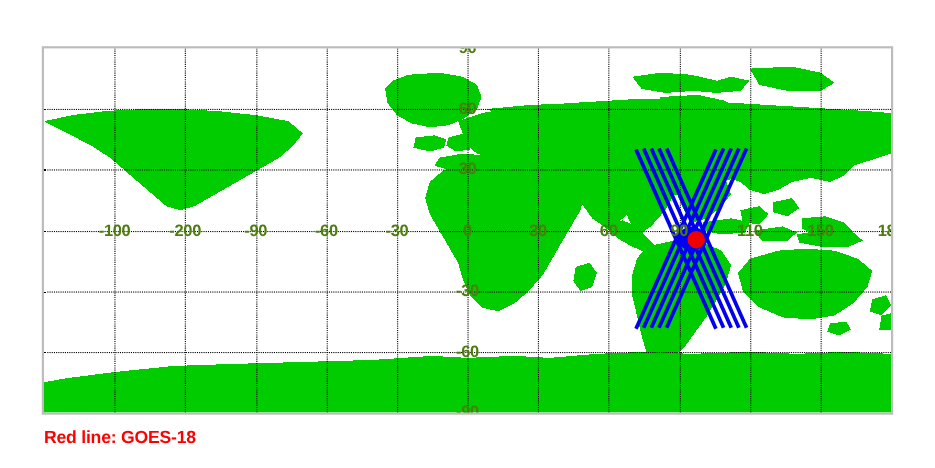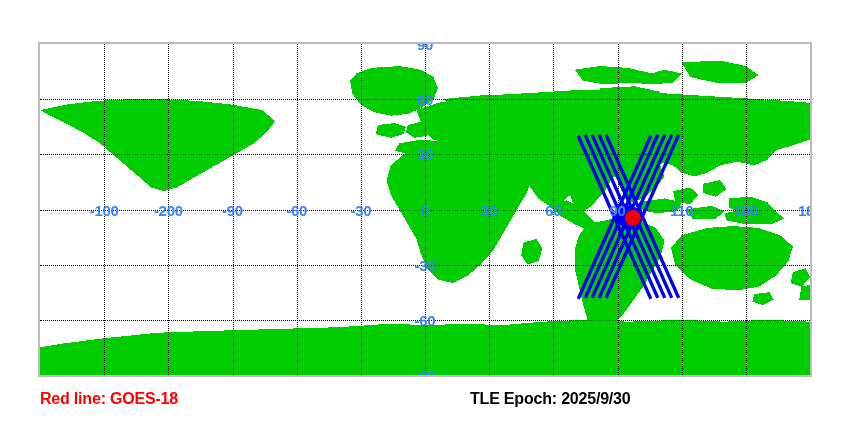--- a/index.html
+++ b/index.html
@@ -66,21 +66,21 @@
     left: 0;
     right: 0;
     border-top: 1px dotted #000000;
   }
 
   .axis-label {
     position: absolute;
     font-family: "Liberation Sans", sans-serif;
     font-size: 15px;
     font-weight: bold;
-    color: #3b82f6;
+    color: #4d7c0f;
     white-space: nowrap;
     transform: translate(-50%, -50%);
     letter-spacing: -0.3px;
   }
 
   
   #legend {
     position: absolute;
     left: 12px;
     top: 390px;
@@ -221,34 +221,33 @@
       </g>
     </svg>
 
     <div id="labels-layer">
         <span class="axis-label" style="left: 320.833px; top: 165.5px;">-30</span>
         <span class="axis-label" style="left: 385px; top: 165.5px;">0</span>
         <span class="axis-label" style="left: 449.167px; top: 165.5px;">30</span>
         <span class="axis-label" style="left: 513.333px; top: 165.5px;">60</span>
         <span class="axis-label" style="left: 577.5px; top: 165.5px;">90</span>
         <span class="axis-label" style="left: 641.667px; top: 165.5px;">110</span>
-        <span class="axis-label" style="left: 705.833px; top: 165.5px;">100</span>
+        <span class="axis-label" style="left: 705.833px; top: 165.5px;">150</span>
         <span class="axis-label" style="left: 770px; top: 165.5px;">180</span>
         <span class="axis-label" style="left: 64.1667px; top: 165.5px;">-100</span>
         <span class="axis-label" style="left: 128.333px; top: 165.5px;">-200</span>
         <span class="axis-label" style="left: 192.5px; top: 165.5px;">-90</span>
         <span class="axis-label" style="left: 256.667px; top: 165.5px;">-60</span>
         <span class="axis-label" style="left: 385px; top: 0px;">90</span>
         <span class="axis-label" style="left: 385px; top: 55.1667px;">60</span>
         <span class="axis-label" style="left: 385px; top: 110.333px;">30</span>
         <span class="axis-label" style="left: 385px; top: 220.667px;">-30</span>
         <span class="axis-label" style="left: 385px; top: 275.833px;">-60</span>
         <span class="axis-label" style="left: 385px; top: 331px;">-90</span>
       </div>
 
   </div>
 
   <div id="legend">
     <span class="legend-item" id="legend-red">Red line: GOES-18</span>
-    <span class="legend-item" id="legend-epoch">TLE Epoch: 2025/9/30</span>
   </div>
 
 </div>
 
 </body></html>

